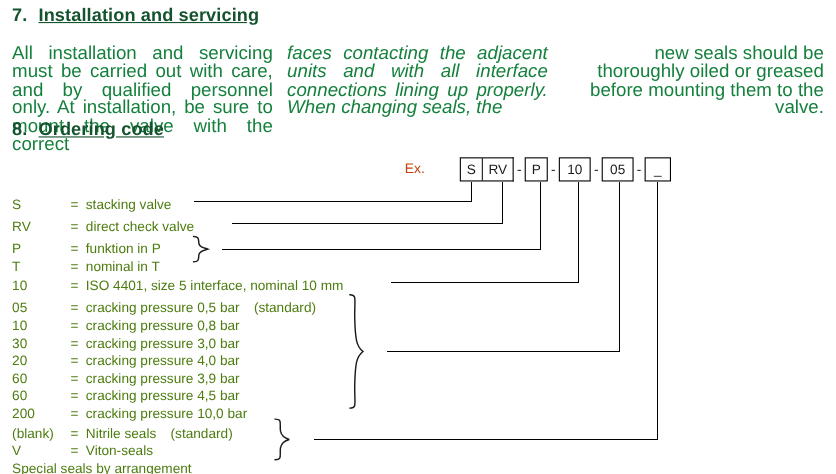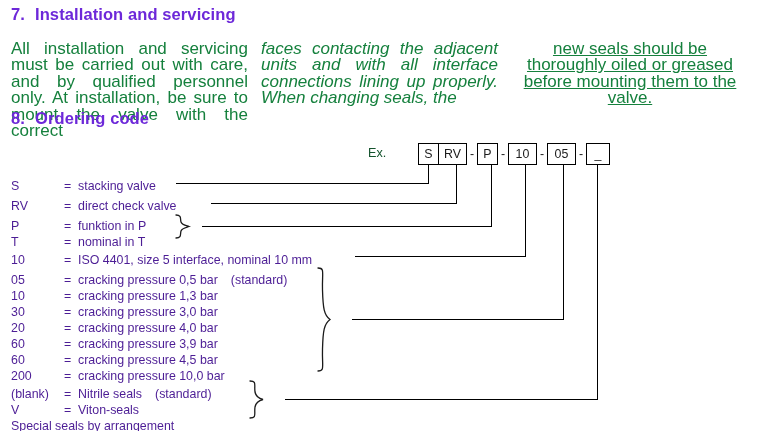--- a/index.html
+++ b/index.html
@@ -14,23 +14,24 @@
     font-family: "Liberation Sans", sans-serif;
     color: #1a1a1a;
     overflow: hidden;
   }
 
   
   .section-heading {
     position: absolute;
     font-size: 16.5px;
     font-weight: bold;
-    color: #6d28d9;
+    color: #14532d;
     white-space: nowrap;
     letter-spacing: 0.1px;
+    text-decoration: underline;
   }
   .section-heading .num {
     display: inline-block;
     width: 24px;
   }
 
   #heading-installation { left: 11px; top: 5px; }
   #heading-ordering     { left: 11px; top: 109px; }
 
   
@@ -38,29 +39,29 @@
     position: absolute;
     top: 41px;
     font-size: 17px;
     line-height: 16.4px;
     text-align: justify;
     color: #15803d;
   }
   #body-col-1 { left: 11px;  width: 237px; }
   #body-col-2 { left: 261px; width: 237px; font-style: italic; }
   #body-col-3 { left: 511px; width: 238px; }
-  #body-col-3 { text-align: center; text-decoration: underline; }
+  #body-col-3 { text-align: right; }
 
   
   #ex-label {
     position: absolute;
     left: 368px;
     top: 146px;
     font-size: 12.6px;
-    color: #14532d;
+    color: #c2410c;
   }
 
   #code-row {
     position: absolute;
     left: 418px;
     top: 143px;
     display: flex;
     align-items: stretch;
     height: 22px;
   }
@@ -89,21 +90,21 @@
   .w-p    { width: 21px; }
   .w-10   { width: 29px; }
   .w-05   { width: 29px; }
   .w-last { width: 24px; }
 
   
   .legend-row {
     position: absolute;
     left: 11px;
     font-size: 12.4px;
-    color: #4c1d95;
+    color: #4d7c0f;
     white-space: nowrap;
     height: 16px;
     line-height: 16px;
   }
   .legend-row .key {
     display: inline-block;
     width: 53px;
   }
   .legend-row .eq {
     display: inline-block;
@@ -175,21 +176,21 @@
 
 <div class="legend-row" style="top:252px">
   <span class="key">10</span><span class="eq">=</span><span class="val">ISO 4401, size 5 interface, nominal 10 mm</span>
 </div>
 
 <div class="legend-row" style="top:272px">
   <span class="key">05</span><span class="eq">=</span><span class="val">cracking pressure 0,5 bar</span><span class="note">(standard)</span>
 </div>
 
 <div class="legend-row" style="top:288px">
-  <span class="key">10</span><span class="eq">=</span><span class="val">cracking pressure 1,3 bar</span>
+  <span class="key">10</span><span class="eq">=</span><span class="val">cracking pressure 0,8 bar</span>
 </div>
 
 <div class="legend-row" style="top:304px">
   <span class="key">30</span><span class="eq">=</span><span class="val">cracking pressure 3,0 bar</span>
 </div>
 
 <div class="legend-row" style="top:320px">
   <span class="key">20</span><span class="eq">=</span><span class="val">cracking pressure 4,0 bar</span>
 </div>
 

